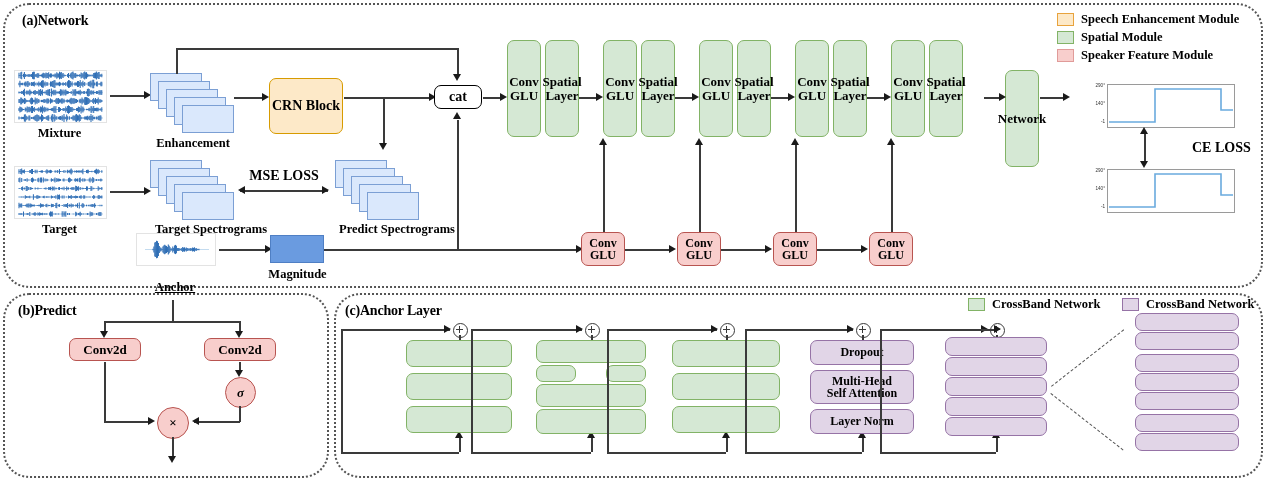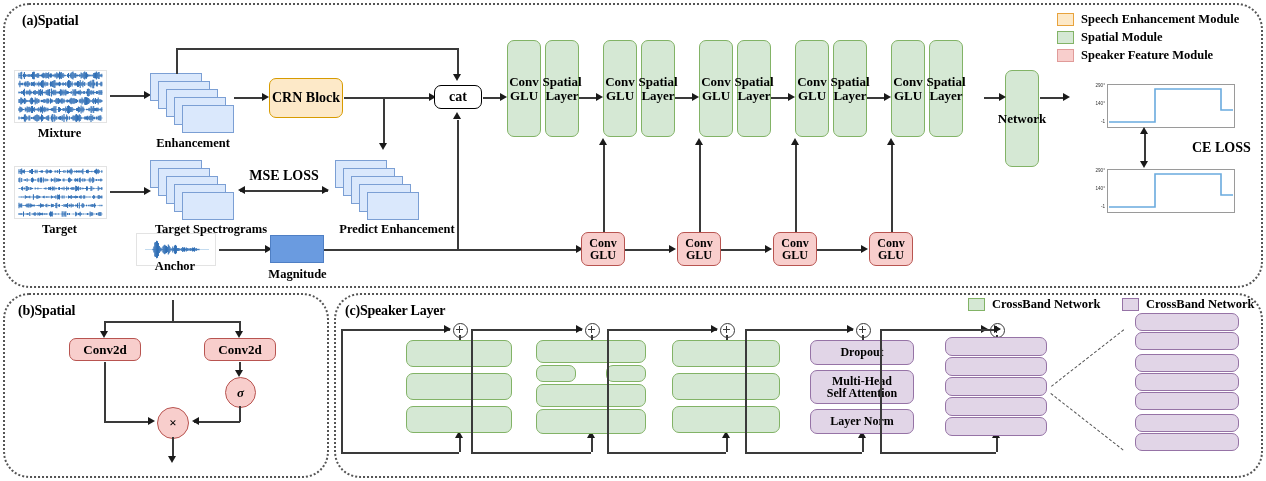--- a/index.html
+++ b/index.html
@@ -55,21 +55,21 @@
   .circ{position:absolute;border-radius:50%;background:#f8cecc;border:1px solid #b85450;
         display:flex;align-items:center;justify-content:center;font-weight:bold;}
 
   .dash{position:absolute;background:none;border-top:1.4px dashed #555;transform-origin:0 0;}
   .modlbl{position:absolute;font-weight:bold;font-size:10.5px;white-space:nowrap;text-align:center;}
 </style>
 </head>
 <body>
 
 <div class="panel" id="panel-a"></div>
-<div class="ptitle" style="left:22px;top:13px;">(a)Spatial</div>
+<div class="ptitle" style="left:22px;top:13px;">(a)Network</div>
 
 <div class="wavebox" style="left:14px;top:70px;width:91px;height:51px;">
   <svg width="91" height="51" viewBox="0 0 91 51">
     <g stroke="#2a6fc0" stroke-width="1.1">
       <line x1="3" y1="4.5" x2="88" y2="4.5" stroke="#aacbe8" stroke-width="0.6"></line>
       <line x1="3" y1="13" x2="88" y2="13" stroke="#aacbe8" stroke-width="0.6"></line>
       <line x1="3" y1="21.5" x2="88" y2="21.5" stroke="#aacbe8" stroke-width="0.6"></line>
       <line x1="3" y1="30" x2="88" y2="30" stroke="#aacbe8" stroke-width="0.6"></line>
       <line x1="3" y1="38.5" x2="88" y2="38.5" stroke="#aacbe8" stroke-width="0.6"></line>
       <line x1="3" y1="47" x2="88" y2="47" stroke="#aacbe8" stroke-width="0.6"></line>
@@ -1267,21 +1267,21 @@
         <line x1="56.5" y1="14.0" x2="56.5" y2="17.0"></line>
         <line x1="57.4" y1="13.3" x2="57.4" y2="17.7"></line>
         <line x1="58.3" y1="14.6" x2="58.3" y2="16.4"></line>
         <line x1="59.2" y1="13.9" x2="59.2" y2="17.1"></line>
         <line x1="60.1" y1="14.8" x2="60.1" y2="16.2"></line>
         <line x1="61.0" y1="15.1" x2="61.0" y2="15.9"></line>
         <line x1="61.9" y1="14.7" x2="61.9" y2="16.3"></line>
       </g>
   </svg>
 </div>
-<div class="cap" style="left:136px;top:259px;width:78px;">Anchor</div>
+<div class="cap" style="left:136px;top:280px;width:78px;text-decoration:underline;">Anchor</div>
 
 <div class="hl" style="left:110px;top:95px;width:36px;"></div>
 <div class="arr-r" style="left:144px;top:91.3px;"></div>
 
 <div class="hl" style="left:110px;top:191px;width:36px;"></div>
 <div class="arr-r" style="left:144px;top:187.3px;"></div>
 
 <div class="hl" style="left:219px;top:249px;width:48px;"></div>
 <div class="arr-r" style="left:265px;top:245.3px;"></div>
 
@@ -1303,28 +1303,28 @@
 </div>
 <div class="cap" style="left:131px;top:222px;width:160px;">Target Spectrograms</div>
 
 <div>
   <div class="card" style="left:335px;top:160px;width:50px;height:26px;"></div>
   <div class="card" style="left:343px;top:168px;width:50px;height:26px;"></div>
   <div class="card" style="left:351px;top:176px;width:50px;height:26px;"></div>
   <div class="card" style="left:359px;top:184px;width:50px;height:26px;"></div>
   <div class="card" style="left:367px;top:192px;width:50px;height:26px;"></div>
 </div>
-<div class="cap" style="left:317px;top:222px;width:160px;">Predict Enhancement</div>
+<div class="cap" style="left:317px;top:222px;width:160px;">Predict Spectrograms</div>
 
 <div class="hl" style="left:240px;top:190px;width:88px;"></div>
 <div class="arr-l" style="left:238px;top:186.3px;"></div>
 <div class="arr-r" style="left:322px;top:186.3px;"></div>
 <div class="cap" style="left:236px;top:168px;width:96px;font-size:14px;">MSE LOSS</div>
 
-<div class="rbox orange" style="left:269px;top:78px;width:74px;height:40px;font-size:14px;">CRN Block</div>
+<div class="rbox orange" style="left:269px;top:78px;width:74px;height:56px;font-size:14px;">CRN Block</div>
 <div class="hl" style="left:234px;top:97px;width:30px;"></div>
 <div class="arr-r" style="left:262px;top:93.3px;"></div>
 
 <div class="hl" style="left:344px;top:97px;width:88px;"></div>
 <div class="arr-r" style="left:429px;top:93.3px;"></div>
 
 <div class="vl" style="left:383px;top:97px;height:48px;"></div>
 <div class="arr-d" style="left:379.3px;top:143px;"></div>
 
 <div class="vl" style="left:176px;top:48px;height:26px;"></div>
@@ -1466,21 +1466,21 @@
 <div class="doalbl" style="left:1078px;top:168px;width:27px;">290°</div>
 <div class="doalbl" style="left:1078px;top:186px;width:27px;">140°</div>
 <div class="doalbl" style="left:1078px;top:204px;width:27px;">-1</div>
 
 <div class="vl" style="left:1144px;top:133px;height:30px;"></div>
 <div class="arr-u" style="left:1140.3px;top:127px;"></div>
 <div class="arr-d" style="left:1140.3px;top:161px;"></div>
 <div class="cap" style="left:1152px;top:140px;width:76px;font-size:14px;text-align:left;margin-left:40px;">CE LOSS</div>
 
 <div class="panel" id="panel-b"></div>
-<div class="ptitle" style="left:18px;top:303px;">(b)Spatial</div>
+<div class="ptitle" style="left:18px;top:303px;">(b)Predict</div>
 
 <div class="vl" style="left:172px;top:300px;height:22px;"></div>
 <div class="hl" style="left:104px;top:321px;width:136px;"></div>
 <div class="vl" style="left:104px;top:321px;height:12px;"></div>
 <div class="arr-d" style="left:100.3px;top:331px;"></div>
 <div class="vl" style="left:239px;top:321px;height:12px;"></div>
 <div class="arr-d" style="left:235.3px;top:331px;"></div>
 
 <div class="rbox pink" style="left:69px;top:338px;width:72px;height:23px;font-size:13px;">Conv2d</div>
 <div class="rbox pink" style="left:204px;top:338px;width:72px;height:23px;font-size:13px;">Conv2d</div>
@@ -1494,21 +1494,21 @@
 <div class="arr-r" style="left:148px;top:417.3px;"></div>
 <div class="vl" style="left:239px;top:406px;height:16px;"></div>
 <div class="hl" style="left:194px;top:421px;width:46px;"></div>
 <div class="arr-l" style="left:192px;top:417.3px;"></div>
 
 <div class="circ" style="left:157px;top:407px;width:30px;height:30px;font-size:13px;">×</div>
 <div class="vl" style="left:172px;top:437px;height:21px;"></div>
 <div class="arr-d" style="left:168.3px;top:456px;"></div>
 
 <div class="panel" id="panel-c"></div>
-<div class="ptitle" style="left:345px;top:303px;">(c)Speaker Layer</div>
+<div class="ptitle" style="left:345px;top:303px;">(c)Anchor Layer</div>
 
 <div id="spatial-layer-modules">
     <div class="vl" style="left:341px;top:329px;height:123px;"></div>
     <div class="hl" style="left:341px;top:452px;width:118px;"></div>
     <div class="hl" style="left:341px;top:329px;width:109px;"></div>
     <div class="arr-r" style="left:444px;top:325.3px;"></div>
     <div class="oplus" style="left:452.5px;top:322.5px;"></div>
     <div class="vl" style="left:459px;top:335px;height:8px;"></div>
     <div class="vl" style="left:459px;top:437px;height:15px;"></div>
     <div class="arr-u" style="left:455.3px;top:431px;"></div>

